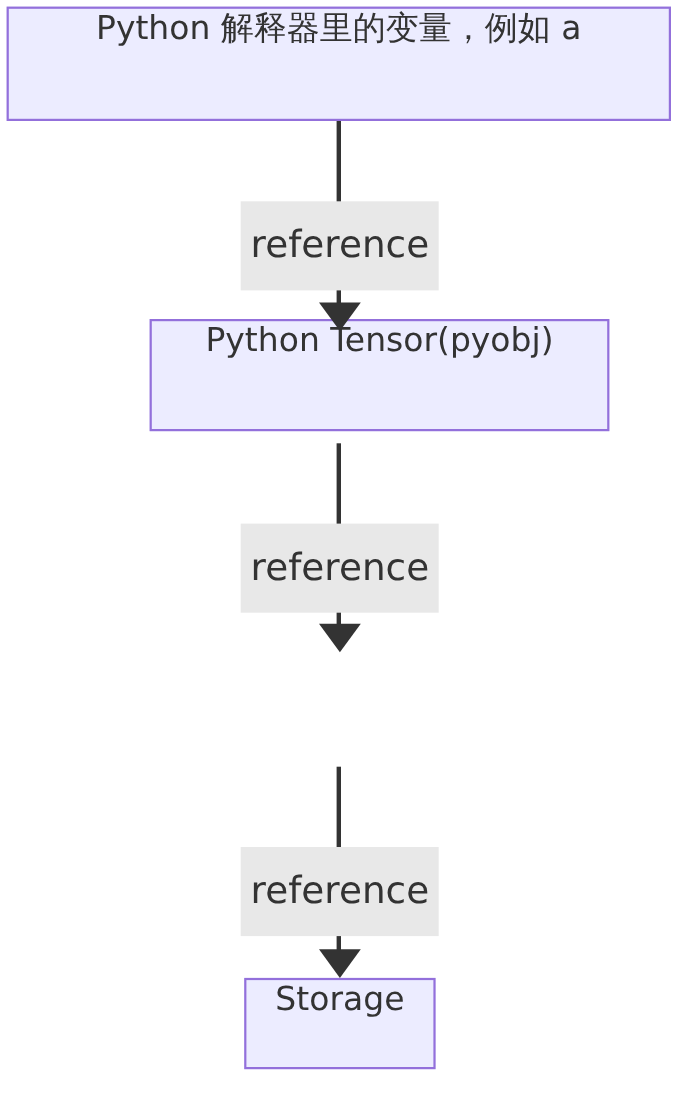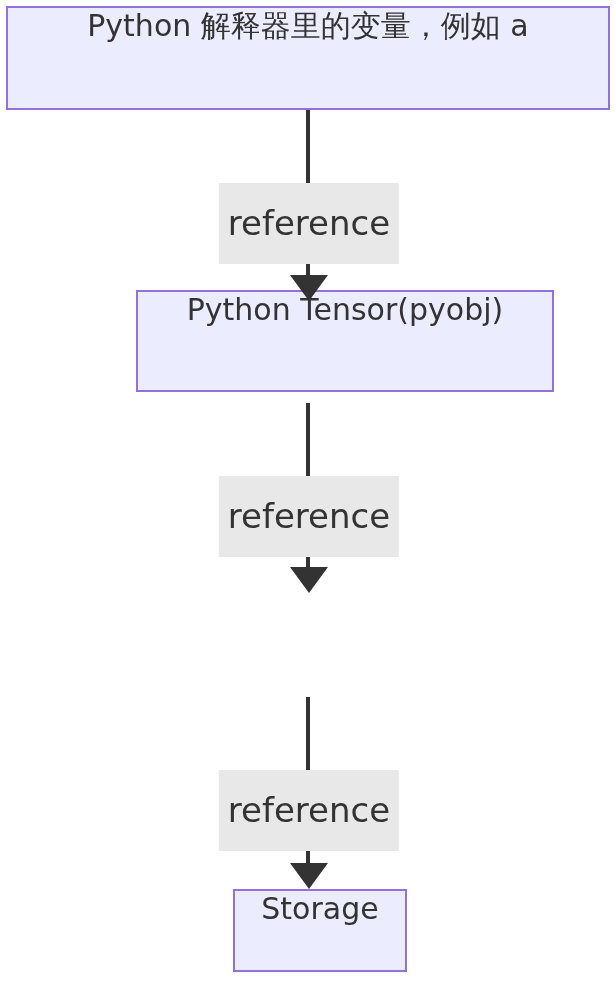--- a/index.html
+++ b/index.html
@@ -58,21 +58,21 @@
     font-size: 34px;
     line-height: 1.2;
     padding: 20px 9px;
     white-space: nowrap;
     z-index: 2;
   }
   
   #node-0 { left: 6px;   top: 6px;   width: 604px; height: 104px; }
   #node-1 { left: 100px; top: 290px; width: 418px; height: 102px; margin-left: 36px; }
   #node-2 { left: 193px; top: 593px; width: 232px; height: 104px; }
-  #node-3 { left: 222px; top: 889px; width: 174px; height: 83px; margin-left: 11px; }
+  #node-3 { left: 222px; top: 889px; width: 174px; height: 83px; }
   
   #edge-line-0 { left: 306px; top: 110px; height: 168px; }
   #edge-line-1 { left: 306px; top: 403px; height: 167px; }
   #edge-line-2 { left: 306px; top: 697px; height: 169px; }
   #arrowhead-0 { left: 290px; top: 275px; }
   #arrowhead-1 { left: 290px; top: 567px; }
   #arrowhead-2 { left: 290px; top: 863px; }
   #edge-label-0 { left: 309px; top: 183px; }
   #edge-label-1 { left: 309px; top: 476px; }
   #edge-label-2 { left: 309px; top: 770px; }

